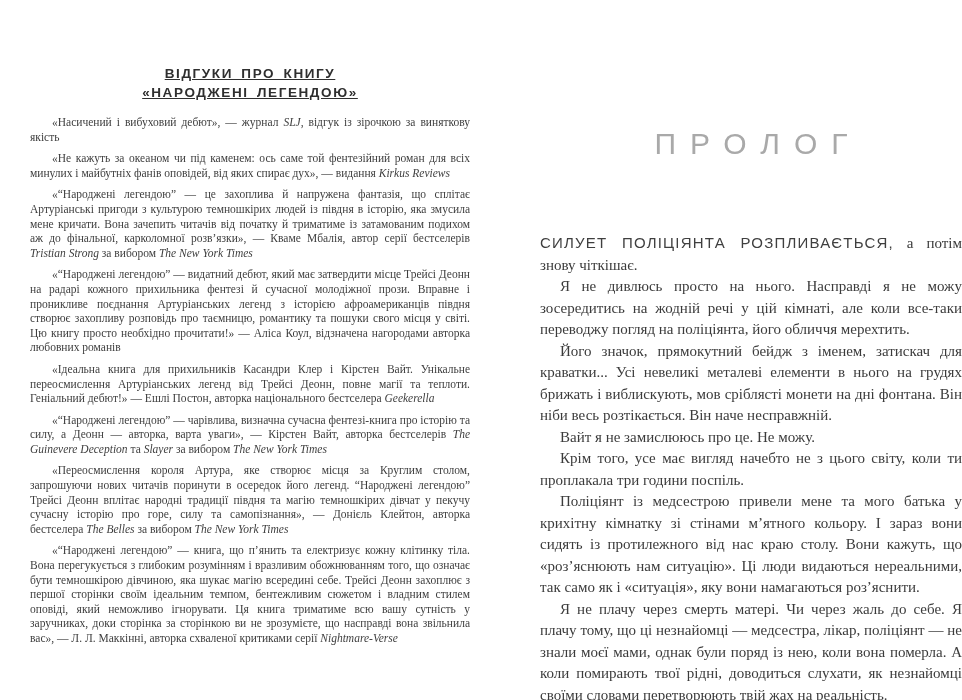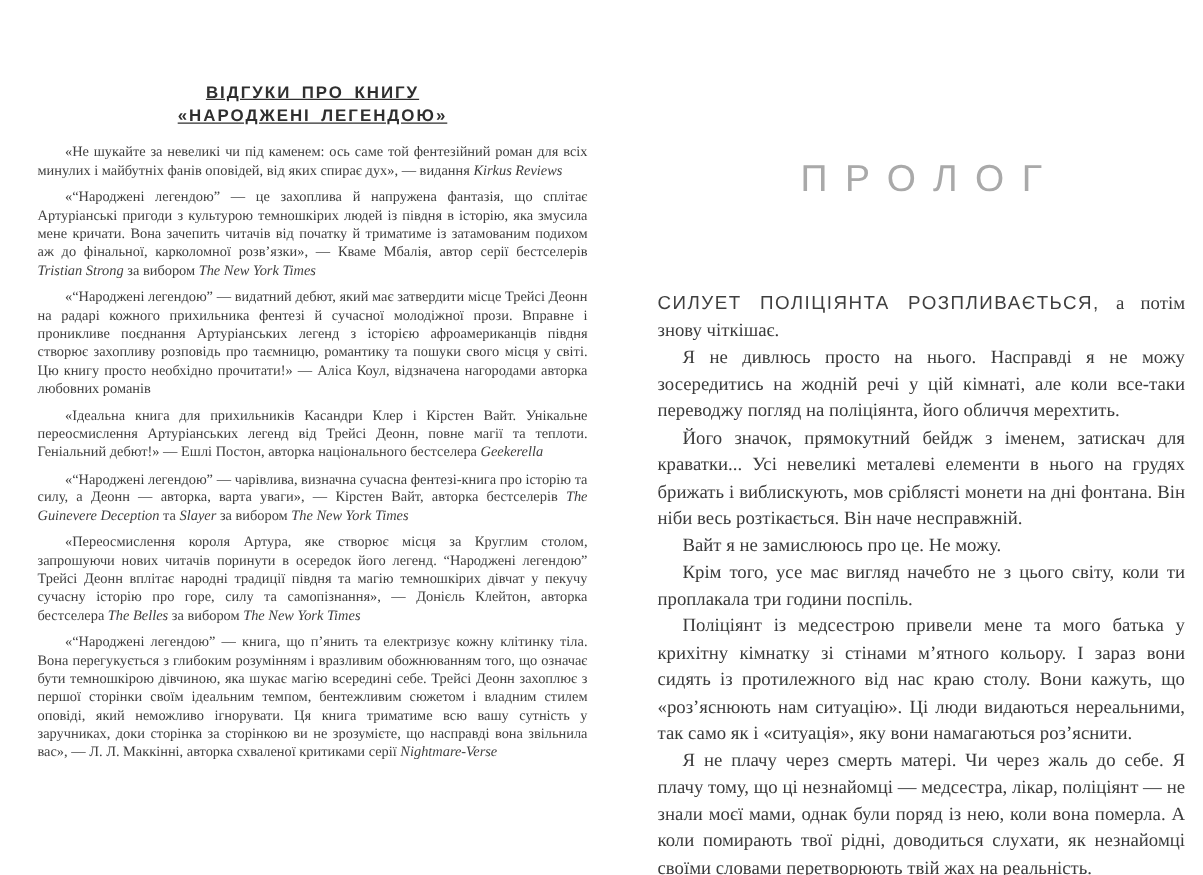--- a/index.html
+++ b/index.html
@@ -34,21 +34,21 @@
   .reviews-body p {
     margin: 0 0 7px 0;
     font-size: 11.5px;
     line-height: 14.6px;
     color: #3e3e3e;
     text-align: justify;
     text-indent: 22px;
   }
 
   
-  .right-page { left: 526px; width: 422px; }
+  .right-page { left: 540px; width: 422px; }
   .chapter-title {
     margin-top: 128px;
     text-align: center;
     font-family: "Liberation Sans", sans-serif;
     font-weight: normal;
     font-size: 30px;
     line-height: 32px;
     letter-spacing: 14px;
     text-indent: 14px;
     color: #a9a9a9;
@@ -75,21 +75,22 @@
 <body>
 
 <div class="spread">
 
   <div class="page left-page">
     <div class="reviews-heading">
       <div>ВІДГУКИ ПРО КНИГУ</div>
       <div>«НАРОДЖЕНІ ЛЕГЕНДОЮ»</div>
     </div>
     <div class="reviews-body">
-        <p class="ind"><span>«Не шукайте за невеликі чи під каменем: ось саме той фентезійний роман для всіх минулих і майбутніх фанів оповідей, від яких спирає дух», — видання </span><span class="seg-i">Kirkus Reviews</span></p>
+        <p class="ind"><span>«Насичений і вибуховий дебют», — журнал </span><span class="seg-i">SLJ</span><span>, відгук із зірочкою за виняткову якість</span></p>
+        <p class="ind"><span>«Не кажуть за океаном чи під каменем: ось саме той фентезійний роман для всіх минулих і майбутніх фанів оповідей, від яких спирає дух», — видання </span><span class="seg-i">Kirkus Reviews</span></p>
         <p class="ind"><span>«“Народжені легендою” — це захоплива й напружена фантазія, що сплітає Артуріанські пригоди з культурою темношкірих людей із півдня в історію, яка змусила мене кричати. Вона зачепить читачів від початку й триматиме із затамованим подихом аж до фінальної, карколомної розв’язки», — Кваме Мбалія, автор серії бестселерів </span><span class="seg-i">Tristian Strong</span><span> за вибором </span><span class="seg-i">The New York Times</span></p>
         <p class="ind"><span>«“Народжені легендою” — видатний дебют, який має затвердити місце Трейсі Деонн на радарі кожного прихильника фентезі й сучасної молодіжної прози. Вправне і проникливе поєднання Артуріанських легенд з історією афроамериканців півдня створює захопливу розповідь про таємницю, романтику та пошуки свого місця у світі. Цю книгу просто необхідно прочитати!» — Аліса Коул, відзначена нагородами авторка любовних романів</span></p>
         <p class="ind"><span>«Ідеальна книга для прихильників Касандри Клер і Кірстен Вайт. Унікальне переосмислення Артуріанських легенд від Трейсі Деонн, повне магії та теплоти. Геніальний дебют!» — Ешлі Постон, авторка національного бестселера </span><span class="seg-i">Geekerella</span></p>
         <p class="ind"><span>«“Народжені легендою” — чарівлива, визначна сучасна фентезі-книга про історію та силу, а Деонн — авторка, варта уваги», — Кірстен Вайт, авторка бестселерів </span><span class="seg-i">The Guinevere Deception</span><span> та </span><span class="seg-i">Slayer</span><span> за вибором </span><span class="seg-i">The New York Times</span></p>
         <p class="ind"><span>«Переосмислення короля Артура, яке створює місця за Круглим столом, запрошуючи нових читачів поринути в осередок його легенд. “Народжені легендою” Трейсі Деонн вплітає народні традиції півдня та магію темношкірих дівчат у пекучу сучасну історію про горе, силу та самопізнання», — Донієль Клейтон, авторка бестселера </span><span class="seg-i">The Belles</span><span> за вибором </span><span class="seg-i">The New York Times</span></p>
         <p class="ind"><span>«“Народжені легендою” — книга, що п’янить та електризує кожну клітинку тіла. Вона перегукується з глибоким розумінням і вразливим обожнюванням того, що означає бути темношкірою дівчиною, яка шукає магію всередині себе. Трейсі Деонн захоплює з першої сторінки своїм ідеальним темпом, бентежливим сюжетом і владним стилем оповіді, який неможливо ігнорувати. Ця книга триматиме всю вашу сутність у заручниках, доки сторінка за сторінкою ви не зрозумієте, що насправді вона звільнила вас», — Л. Л. Маккінні, авторка схваленої критиками серії </span><span class="seg-i">Nightmare-Verse</span></p>
       </div>
   </div>
 
   <div class="page right-page">

